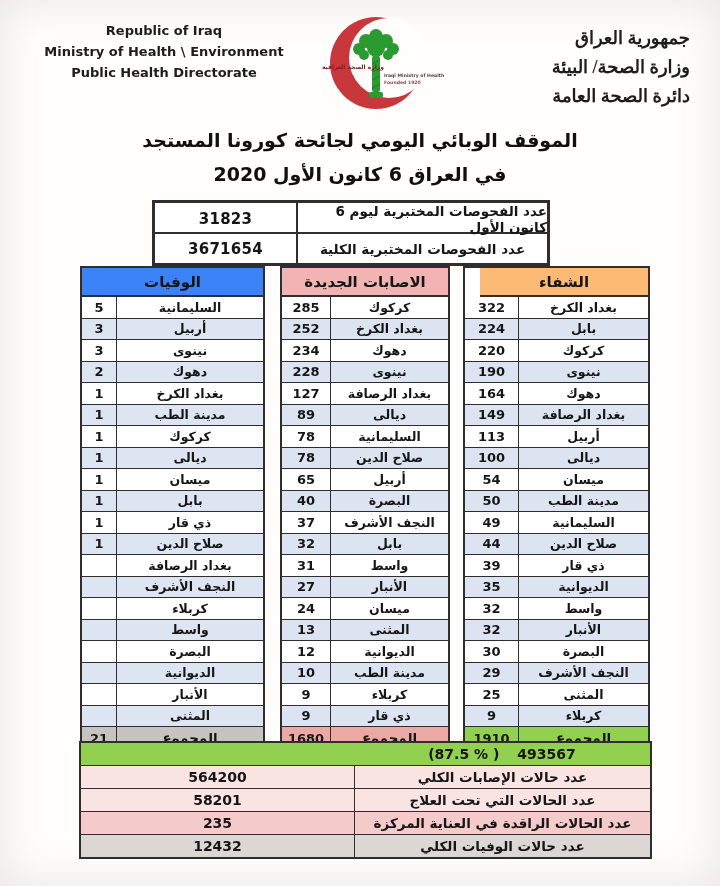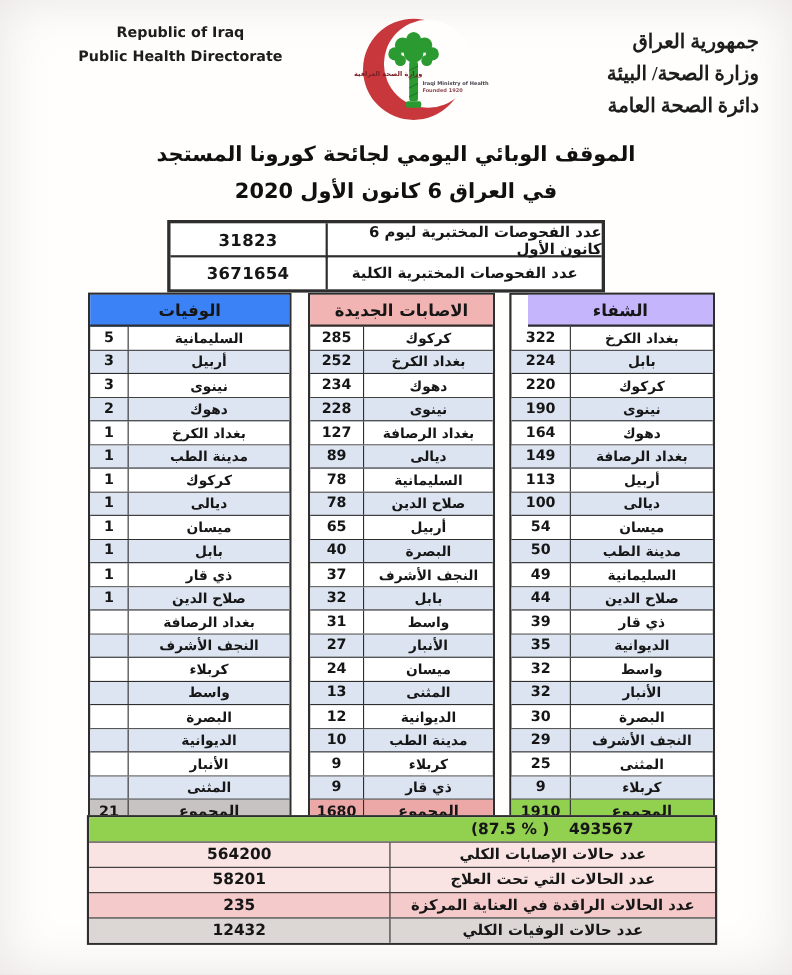--- a/index.html
+++ b/index.html
@@ -79,20 +79,21 @@
     font-size:14px;font-weight:800;direction:ltr;
   }
 </style>
 </head>
 <body>
 
 <div class="page">
 
   <div class="hdr-en">
     <div>Republic of Iraq</div>
+    <div>Ministry of Health \ Environment</div>
     <div>Public Health Directorate</div>
   </div>
 
   <div class="logo">
     <svg viewBox="0 0 148 110">
       <circle cx="60" cy="53" r="46" fill="#c8373c"></circle>
       <circle cx="73" cy="48" r="40" fill="#fffefd"></circle>
 
       <g fill="#2a9a31">
         <ellipse cx="60" cy="27" rx="7" ry="8"></ellipse>
@@ -312,21 +313,21 @@
         <div class="pt-row" style="background: rgb(220, 228, 241);">
           <div class="pt-name">ذي قار</div>
           <div class="pt-num">9</div>
         </div>
         <div class="pt-row pt-total" style="background: rgb(236, 168, 167);">
           <div class="pt-name">المجموع</div>
           <div class="pt-num">1680</div>
         </div>
       </div>
       <div class="ptable pt-recoveries">
-        <div class="pt-header" style="background: #c4b5fd; margin-left: 15px;">الشفاء</div>
+        <div class="pt-header" style="background: #fdba74; margin-left: 15px;">الشفاء</div>
         <div class="pt-row">
           <div class="pt-name">بغداد الكرخ</div>
           <div class="pt-num">322</div>
         </div>
         <div class="pt-row" style="background: rgb(220, 228, 241);">
           <div class="pt-name">بابل</div>
           <div class="pt-num">224</div>
         </div>
         <div class="pt-row">
           <div class="pt-name">كركوك</div>

